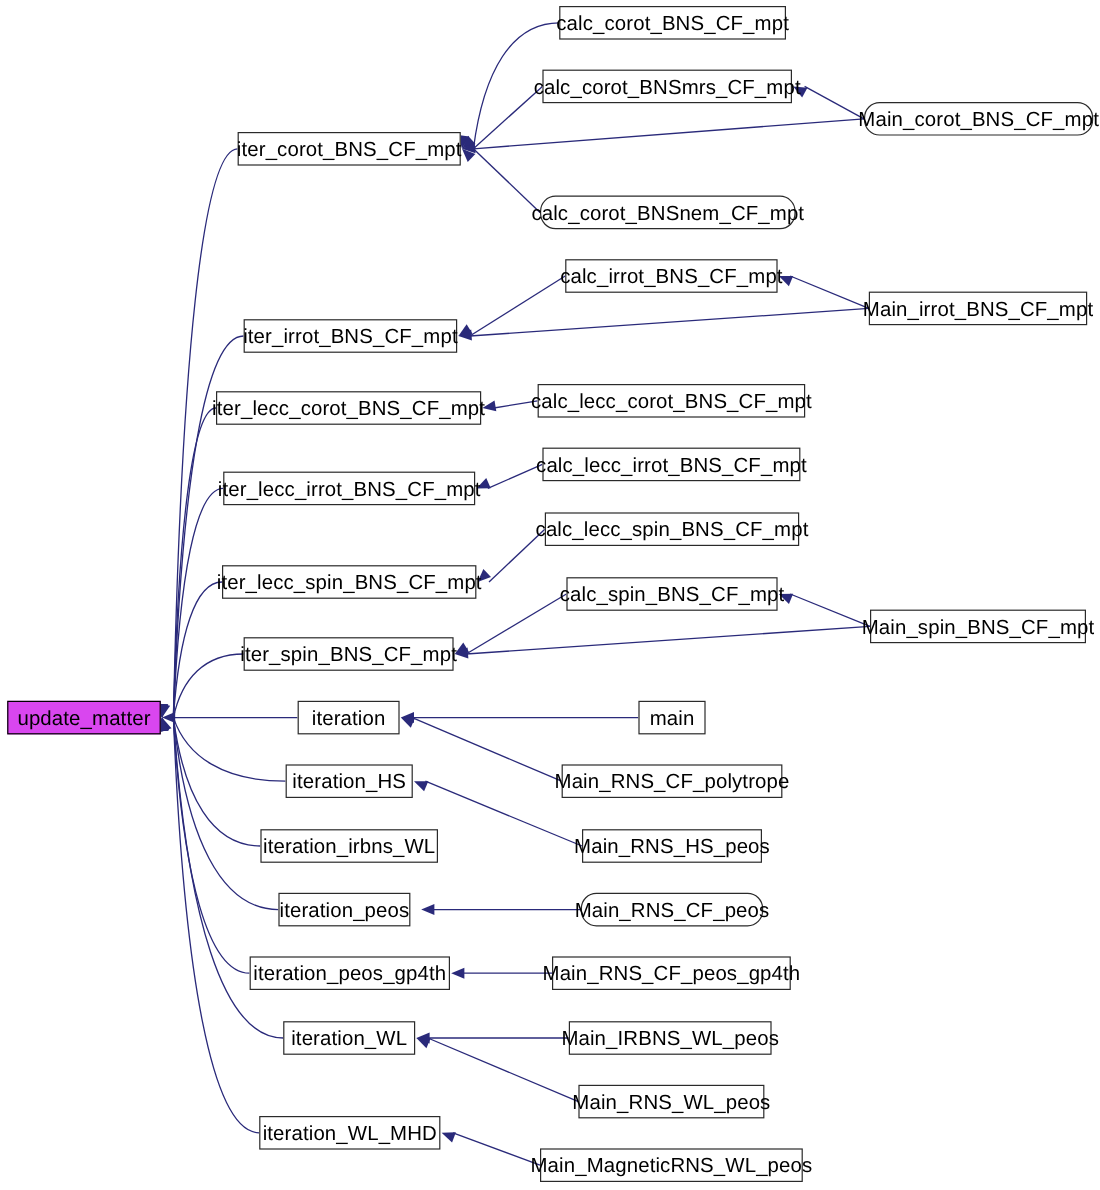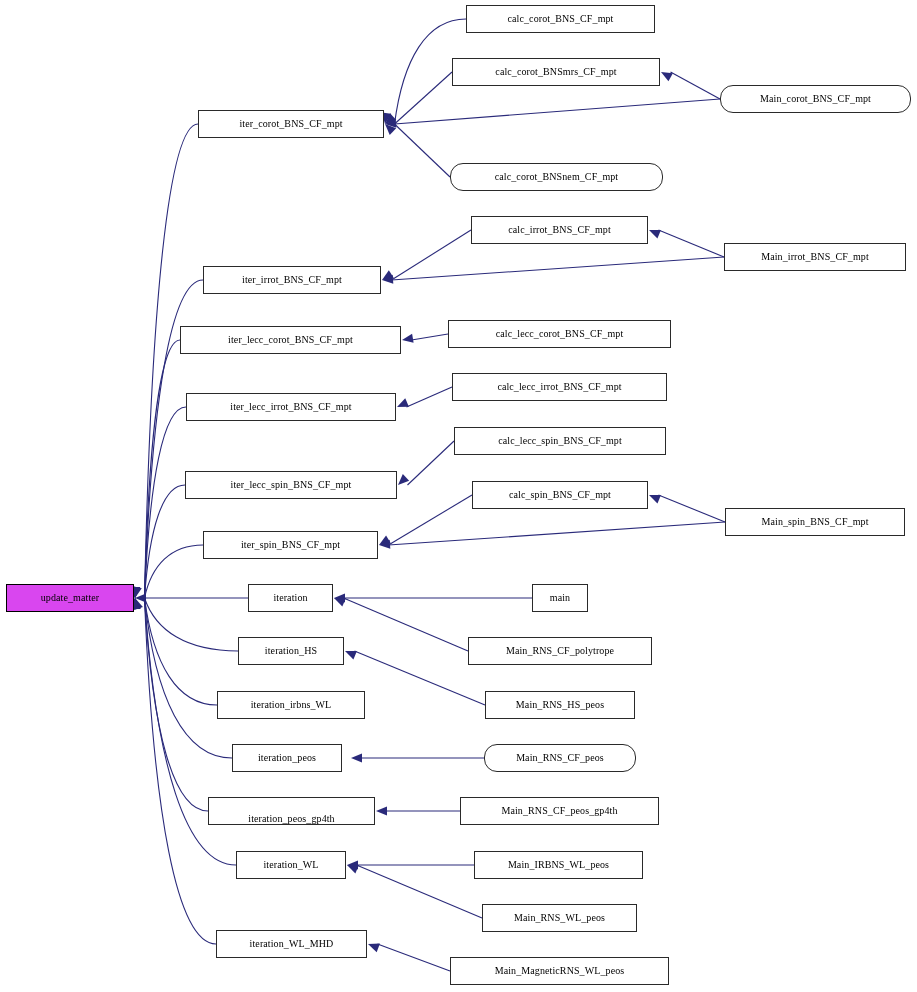--- a/index.html
+++ b/index.html
@@ -23,29 +23,28 @@
     width: 917px;
     height: 992px;
     pointer-events: none;
   }
   .node {
     position: absolute;
     box-sizing: border-box;
     border: 1px solid #2a2a2a;
     background: #ffffff;
     color: #000000;
-    font-size: 10px;
+    font-size: 17px;
     line-height: 1;
     display: flex;
     align-items: center;
     justify-content: center;
     white-space: nowrap;
     letter-spacing: 0.1px;
     z-index: 2;
-    font-family: Liberation Serif, serif;
   }
   .node.root {
     background: #d946ef;
     border-color: #000000;
   }
 </style>
 </head>
 <body>
 
 <div id="graph">
@@ -147,21 +146,21 @@
     </div>
     <div class="node" style="left: 238px; top: 637px; width: 106px; height: 28px;">
       <span>iteration_HS</span>
     </div>
     <div class="node" style="left: 217px; top: 691px; width: 148px; height: 28px;">
       <span>iteration_irbns_WL</span>
     </div>
     <div class="node" style="left: 232px; top: 744px; width: 110px; height: 28px;">
       <span>iteration_peos</span>
     </div>
-    <div class="node" style="left: 208px; top: 797px; width: 167px; height: 28px; align-items: flex-end;">
+    <div class="node" style="left: 208px; top: 797px; width: 167px; height: 28px;">
       <span>iteration_peos_gp4th</span>
     </div>
     <div class="node" style="left: 236px; top: 851px; width: 110px; height: 28px;">
       <span>iteration_WL</span>
     </div>
     <div class="node" style="left: 216px; top: 930px; width: 151px; height: 28px;">
       <span>iteration_WL_MHD</span>
     </div>
     <div class="node" style="left: 466px; top: 5px; width: 189px; height: 28px;">
       <span>calc_corot_BNS_CF_mpt</span>

